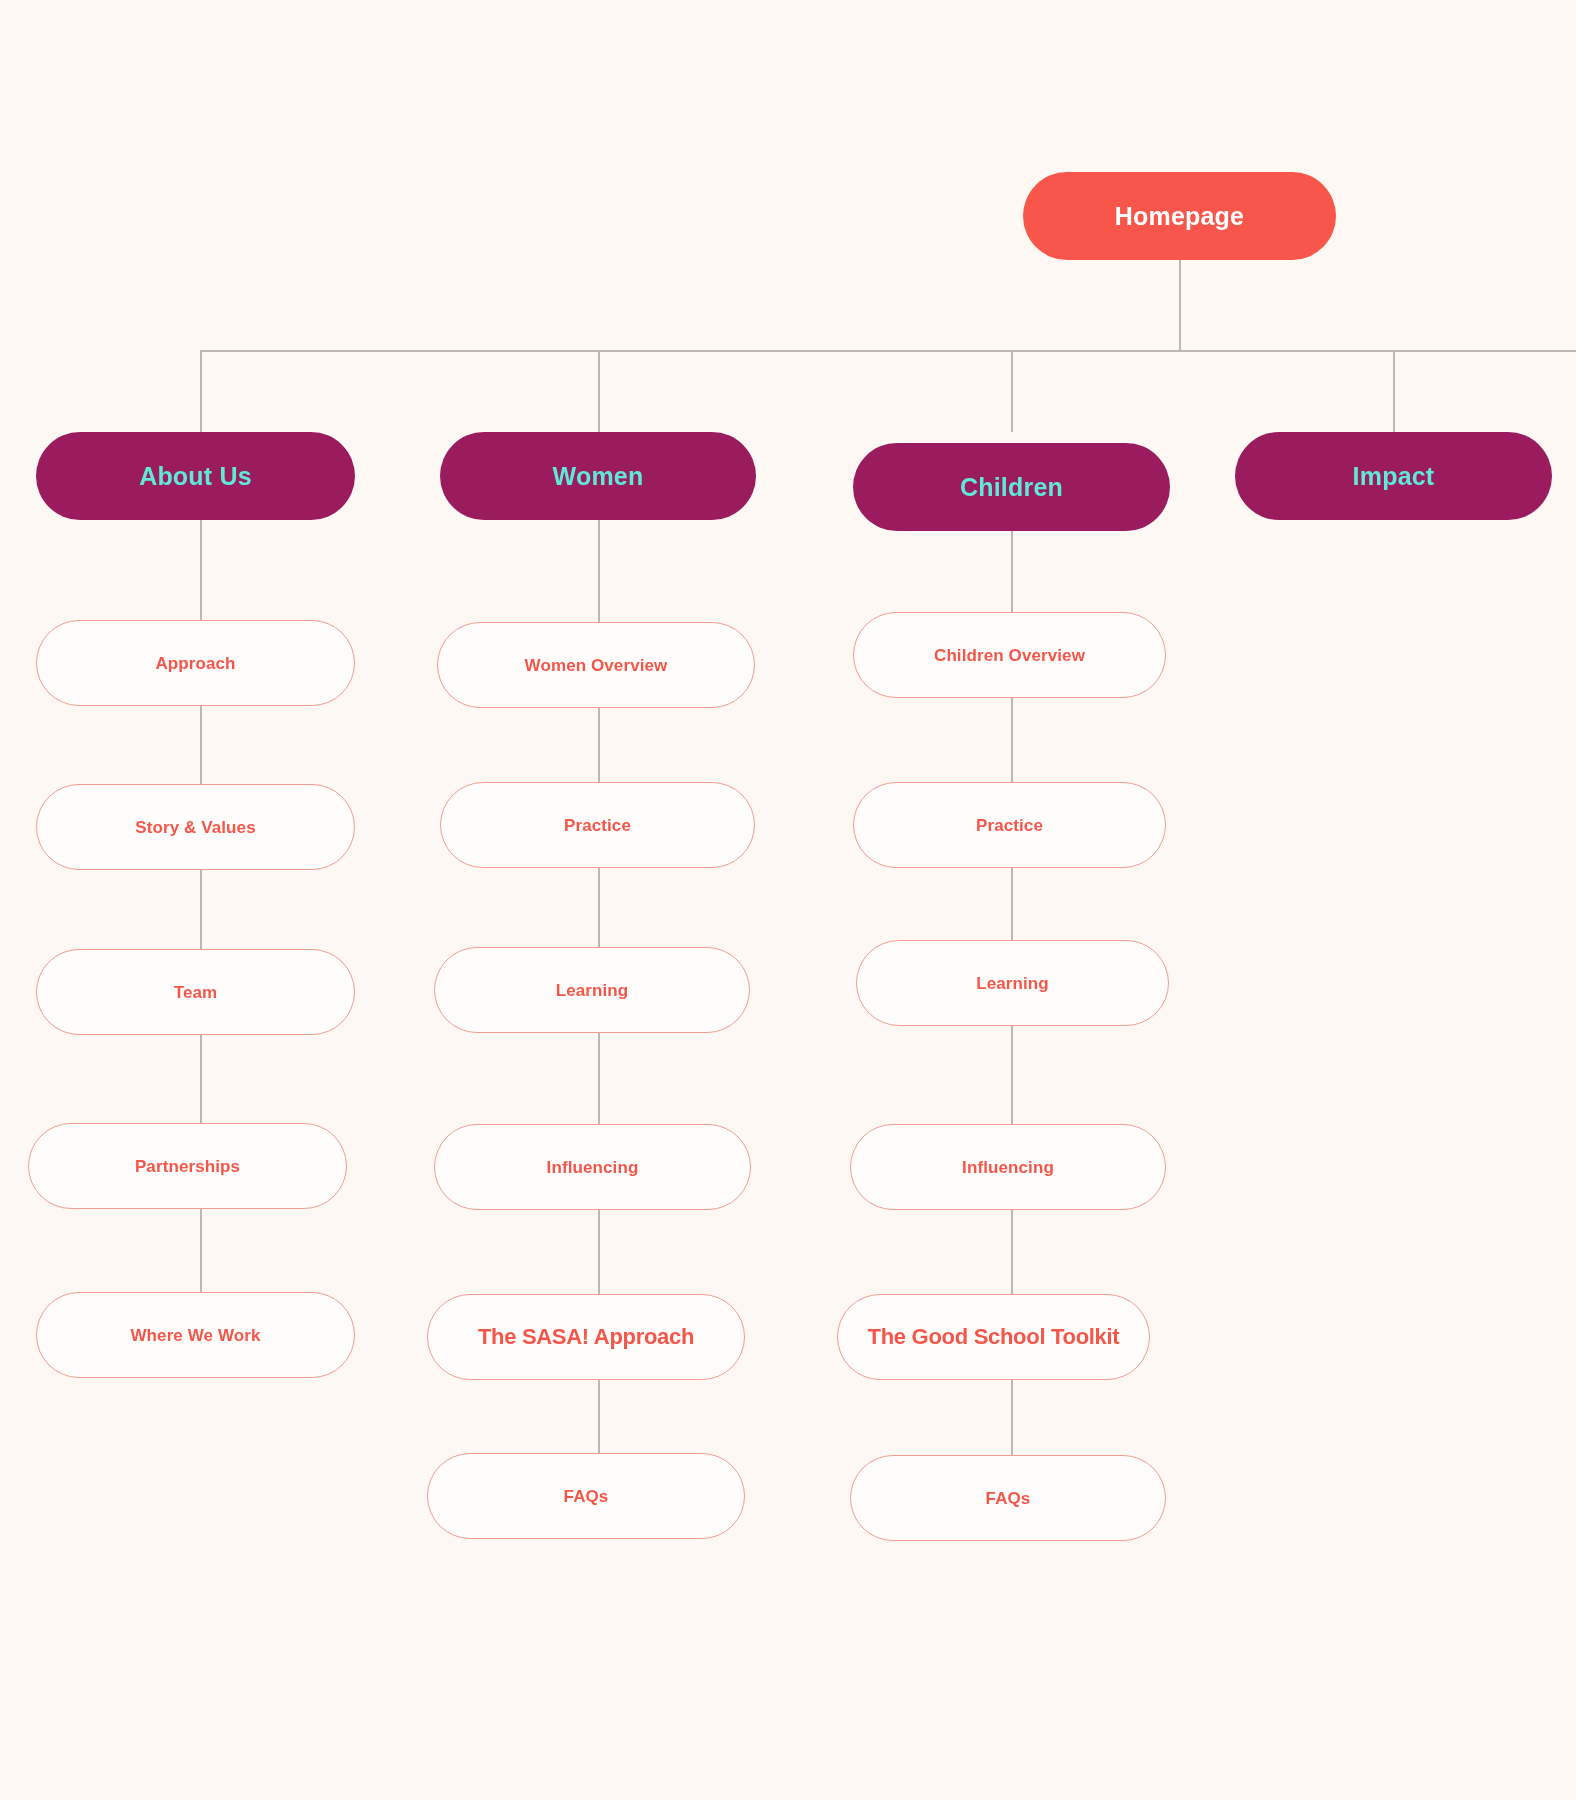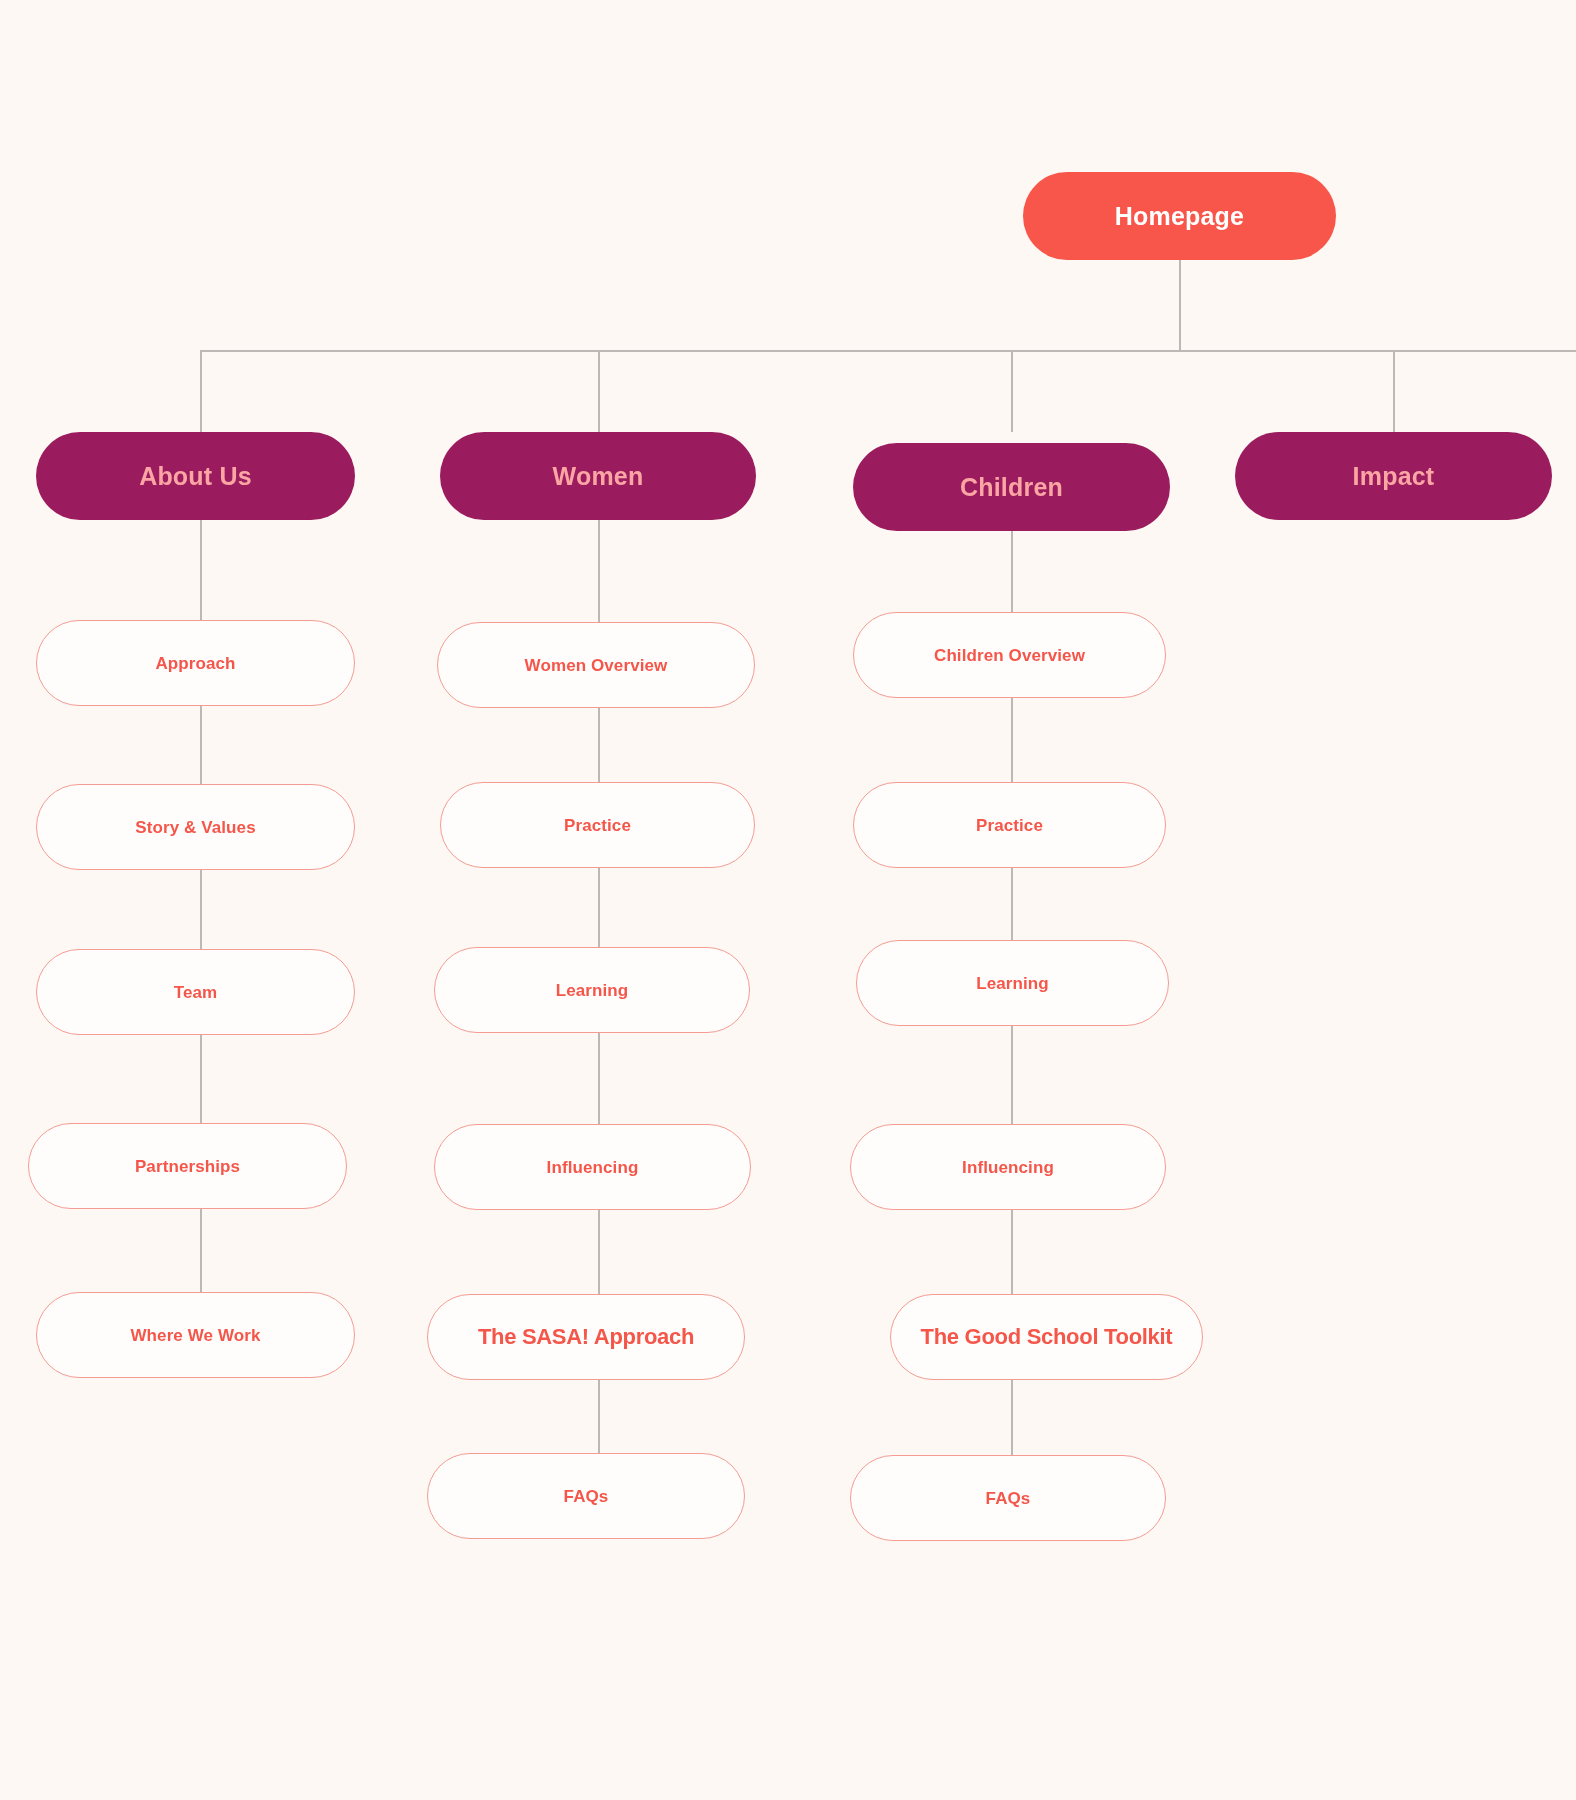--- a/index.html
+++ b/index.html
@@ -46,21 +46,21 @@
     background: #F8564A;
     color: #FFFFFF;
     font-weight: 700;
     font-size: 25px;
     letter-spacing: 0.2px;
     height: 88px;
   }
 
   .node-section {
     background: #9B1C5E;
-    color: #fca5a5;
+    color: #5eead4;
     font-weight: 700;
     font-size: 25px;
     letter-spacing: 0.2px;
     height: 88px;
   }
 
   .node-page {
     background: #FFFDFC;
     color: #F5564A;
     border: 1.6px solid #F49C92;
@@ -158,21 +158,21 @@
   </div>
   <div class="node node-page" style="left:853px; top:782px; width:313px;">
     <span class="label">Practice</span>
   </div>
   <div class="node node-page" style="left:856px; top:940px; width:313px;">
     <span class="label">Learning</span>
   </div>
   <div class="node node-page" style="left:850px; top:1124px; width:316px;">
     <span class="label">Influencing</span>
   </div>
-  <div class="node node-page compact" style="left:890px; top:1294px; width:313px;">
+  <div class="node node-page compact" style="left:837px; top:1294px; width:313px;">
     <span class="label">The Good School Toolkit</span>
   </div>
   <div class="node node-page" style="left:850px; top:1455px; width:316px;">
     <span class="label">FAQs</span>
   </div>
 
   <div class="node node-section" style="left:1235px; top:432px; width:317px;">
     <span class="label">Impact</span>
   </div>
 

